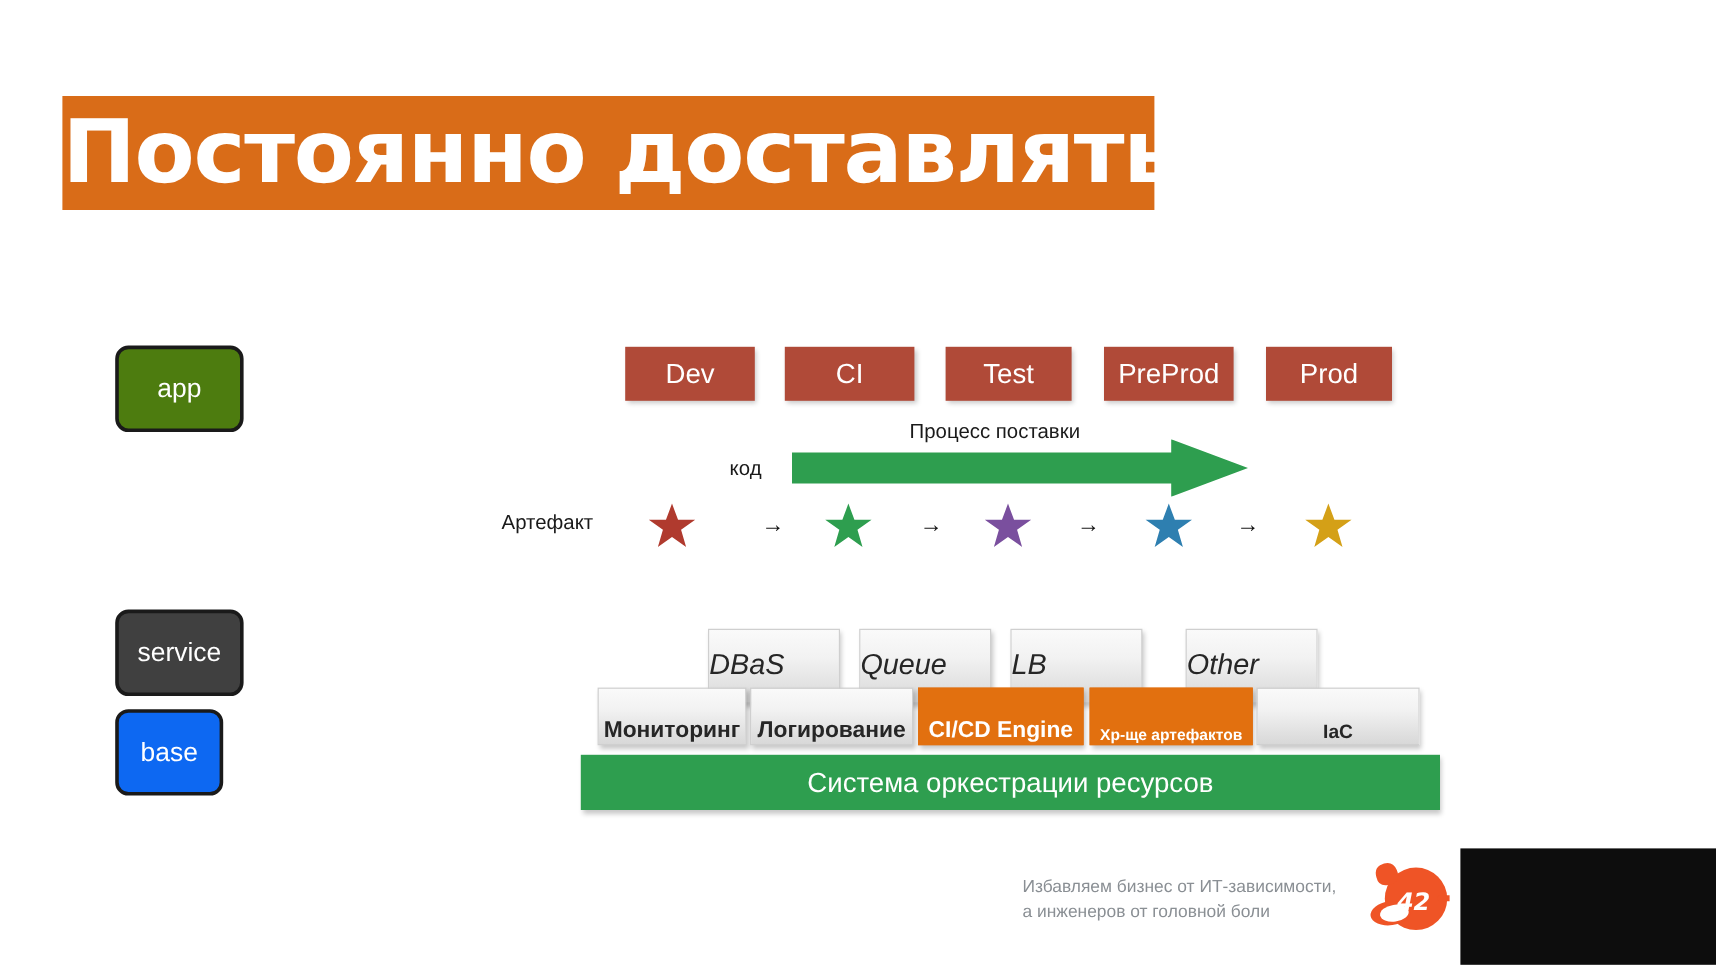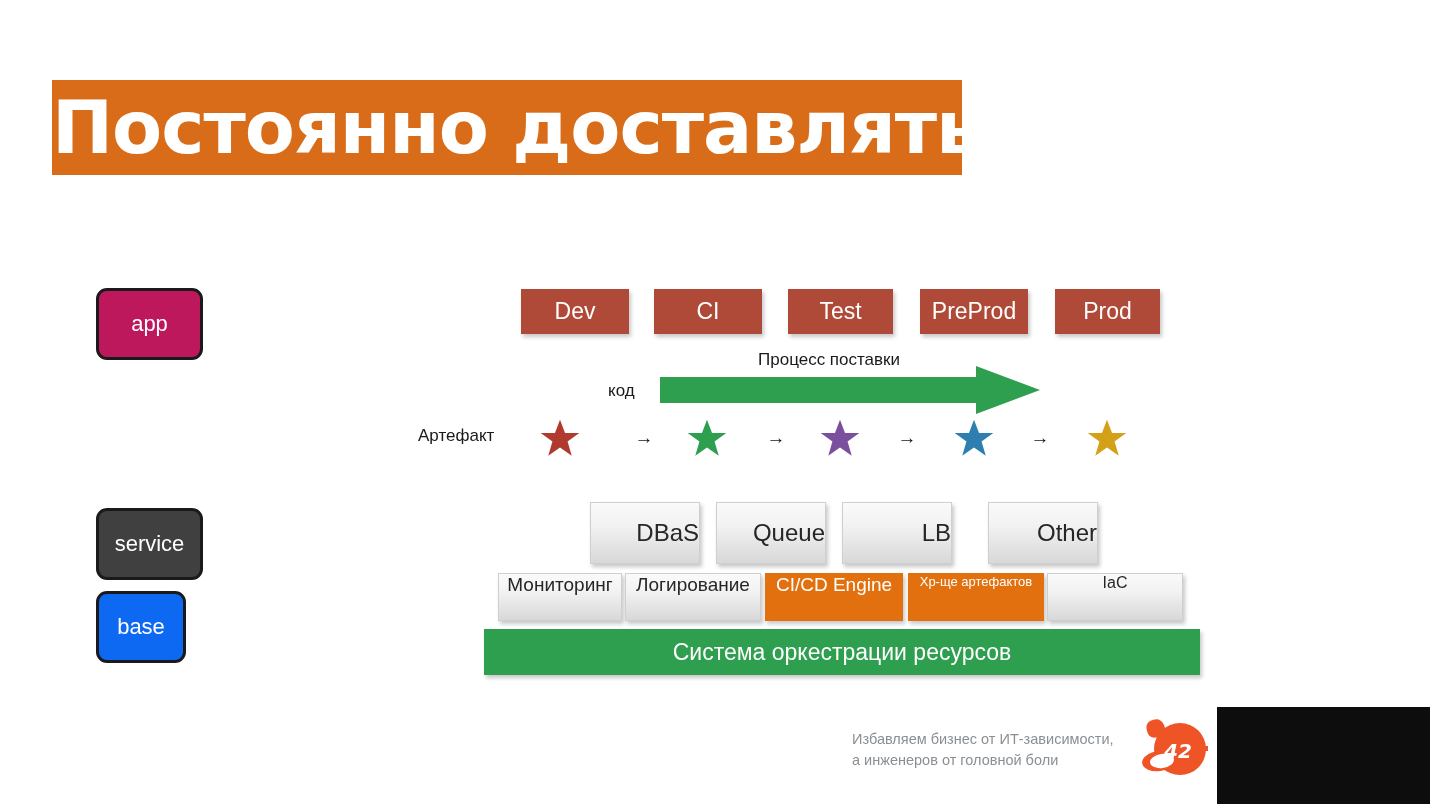--- a/index.html
+++ b/index.html
@@ -33,21 +33,21 @@
     position:absolute;
     border:3px solid #1a1a1a;
     border-radius:11px;
     color:#ffffff;
     font-size:22px;
     display:flex;
     align-items:center;
     justify-content:center;
     box-sizing:border-box;
   }
-  .legend-app{left:96px;top:288px;width:107px;height:72px;background:#be185d;}
+  .legend-app{left:96px;top:288px;width:107px;height:72px;background:#4d7c0f;}
   .legend-service{left:96px;top:508px;width:107px;height:72px;background:#404040;}
   .legend-base{left:96px;top:591px;width:90px;height:72px;background:#0d68f2;}
 
   
   .env-box{
     position:absolute;top:289px;height:45px;
     background:#b04a38;
     color:#ffffff;
     font-size:23px;
     display:flex;align-items:center;justify-content:center;
@@ -86,38 +86,40 @@
     position:absolute;top:428px;width:26px;height:20px;
     color:#111;font-size:19px;line-height:20px;text-align:center;
   }
   .am-0{left:631px;}
   .am-1{left:763px;}
   .am-2{left:894px;}
   .am-3{left:1027px;}
 
   
   .svc-box{
-    position:absolute;top:502px;height:62px;
+    position:absolute;top:524px;height:62px;
     background:linear-gradient(to bottom,#fafafa 0%,#f2f2f2 38%,#d8d8d8 100%);
     border:1px solid #cfcfcf;
     color:#262626;font-size:24px;
-    display:flex;align-items:center;justify-content:flex-end;
-    box-shadow:2px 3px 4px rgba(0,0,0,0.22);
-    box-sizing:border-box;
+    display:flex;align-items:center;justify-content:flex-start;
+    box-shadow:2px 3px 4px rgba(0,0,0,0.22);
+    box-sizing:border-box;
+    font-style:italic;
   }
   .svc-0{left:590px;width:110px;}
   .svc-1{left:716px;width:110px;}
   .svc-2{left:842px;width:110px;}
   .svc-3{left:968px;width:110px;margin-left:20px;}
 
   .base-box{
     position:absolute;top:573px;height:48px;
-    display:flex;align-items:flex-start;justify-content:center;
-    box-shadow:2px 3px 4px rgba(0,0,0,0.22);
-    box-sizing:border-box;
+    display:flex;align-items:flex-end;justify-content:center;
+    box-shadow:2px 3px 4px rgba(0,0,0,0.22);
+    box-sizing:border-box;
+    font-weight:bold;
   }
   .base-gray{
     background:linear-gradient(to bottom,#fafafa 0%,#f2f2f2 38%,#d8d8d8 100%);
     border:1px solid #cfcfcf;color:#262626;
   }
   .base-orange{background:#e2700f;color:#ffffff;border:1px solid #e2700f;}
   .b-0{left:498px;width:124px;font-size:19px;}
   .b-1{left:625px;width:136px;font-size:19px;}
   .b-2{left:765px;width:138px;font-size:19px;}
   .b-3{left:908px;width:136px;font-size:13px;}

